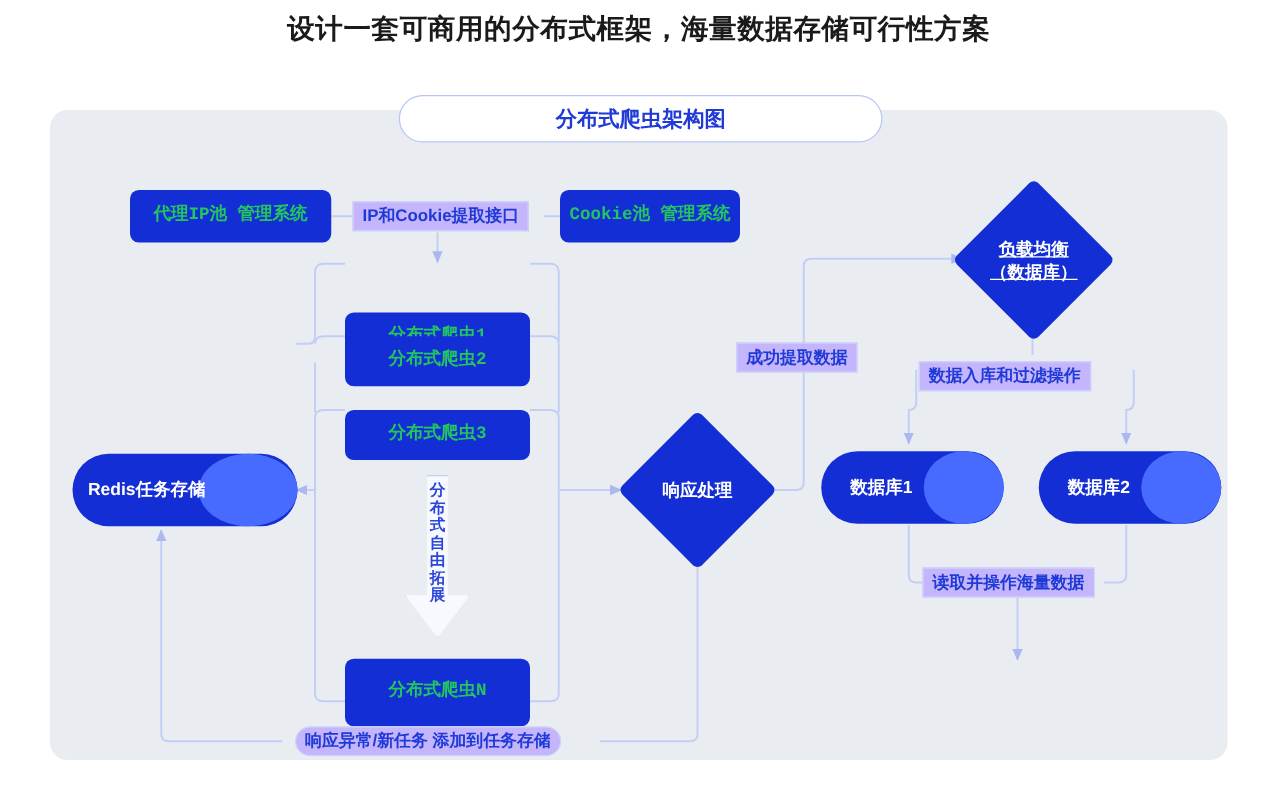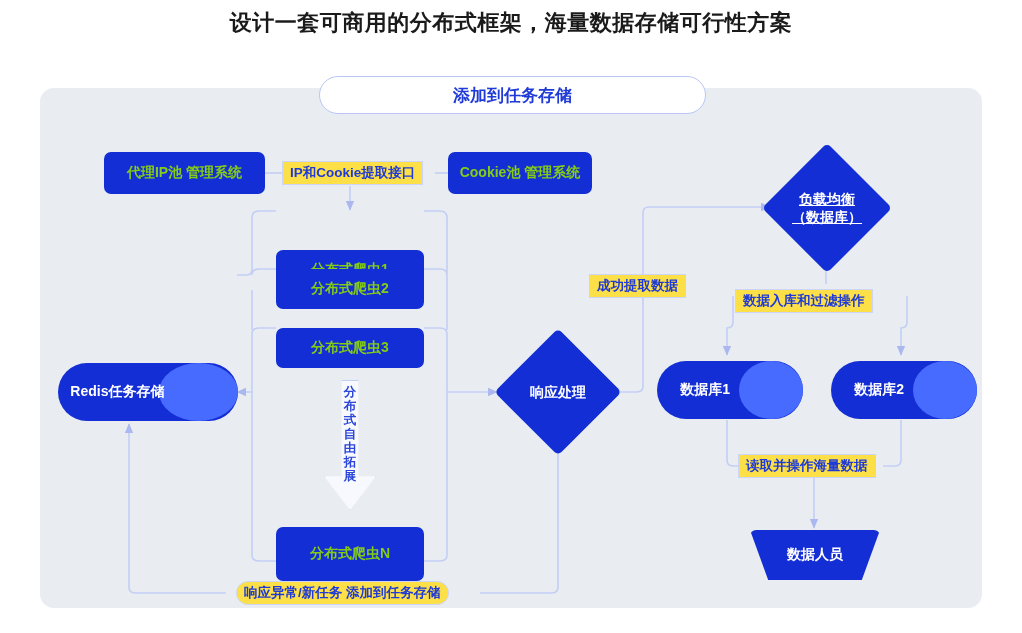--- a/index.html
+++ b/index.html
@@ -36,24 +36,25 @@
     border-radius: 19px;
     display: flex; align-items: center; justify-content: center;
     font-size: 17px; font-weight: bold; color: #1f3ad6;
     z-index: 30;
   }
 
   
   .node {
     position: absolute;
     display: flex; align-items: center; justify-content: center;
-    color: #84cc16; font-weight: bold;
+    color: #22c55e; font-weight: bold;
     z-index: 12;
     text-align: right;
     line-height: 1.25;
+    font-family: Liberation Mono, monospace;
   }
   .rect {
     background: #132ed4;
     border-radius: 7px;
     font-size: 14px;
   }
 
   
   .cyl { z-index: 12; position: absolute; }
   .cyl .body {
@@ -101,21 +102,21 @@
   }
   .trap .lbl {
     position: absolute; inset: 0;
     display: flex; align-items: center; justify-content: center;
     color: #fff; font-weight: bold; font-size: 14px; z-index: 2;
   }
 
   
   .elabel {
     position: absolute;
-    background: #fde047;
+    background: #c4b5fd;
     border: 1.2px solid #ccd5f7;
     color: #1f3ad6;
     font-size: 13.5px; font-weight: bold;
     display: flex; align-items: center; justify-content: center;
     height: 24px;
     padding: 0 7px;
     z-index: 20;
     white-space: nowrap;
   }
 
@@ -199,21 +200,21 @@
       <path d="M901,420 L901,460 C901,464 899,466 895,466 L883,466"></path>
 
       <path d="M814,478 L814,528" marker-end="url(#ah)"></path>
 
       <path d="M558,438 L558,587 C558,591 556,593 552,593 L480,593"></path>
 
       <path d="M226,593 L135,593 C131,593 129,591 129,587 L129,424" marker-end="url(#ah)"></path>
     </g>
   </svg>
 
-  <div class="diagram-pill">添加到任务存储</div>
+  <div class="diagram-pill">分布式爬虫架构图</div>
 
   <div class="node rect" style="left:104px; top:152px; width:161px; height:42px;">代理IP池 管理系统</div>
 
   <div class="node rect" style="left:448px; top:152px; width:144px; height:42px;">Cookie池 管理系统</div>
 
   <div class="node rect" style="left:276px; top:210px; width:148px; height:40px;margin-top:40px;">分布式爬虫1</div>
 
   <div class="node rect" style="left:276px; top:269px; width:148px; height:40px;">分布式爬虫2</div>
 
   <div class="node rect" style="left:276px; top:328px; width:148px; height:40px;">分布式爬虫3</div>
@@ -259,24 +260,20 @@
     <div class="cap"></div>
     <div class="lbl">数据库1</div>
   </div>
 
   <div class="cyl" style="left:831px; top:361px; width:146px; height:58px;">
     <div class="body"></div>
     <div class="cap"></div>
     <div class="lbl">数据库2</div>
   </div>
 
-  <div class="trap" style="left:750px; top:530px; width:130px; height:50px;">
-    <div class="shape"></div>
-    <div class="lbl">数据人员</div>
-  </div>
 
   <div class="elabel" style="left:282px; top:161px;">IP和Cookie提取接口</div>
 
   <div class="elabel" style="left:589px; top:274px;">成功提取数据</div>
 
   <div class="elabel" style="left:735px; top:272px;margin-top:17px;">数据入库和过滤操作</div>
 
   <div class="elabel" style="left:738px; top:454px;">读取并操作海量数据</div>
 
   <div class="elabel" style="left:236px; top:581px;border-radius:12px;">响应异常/新任务  添加到任务存储</div>

